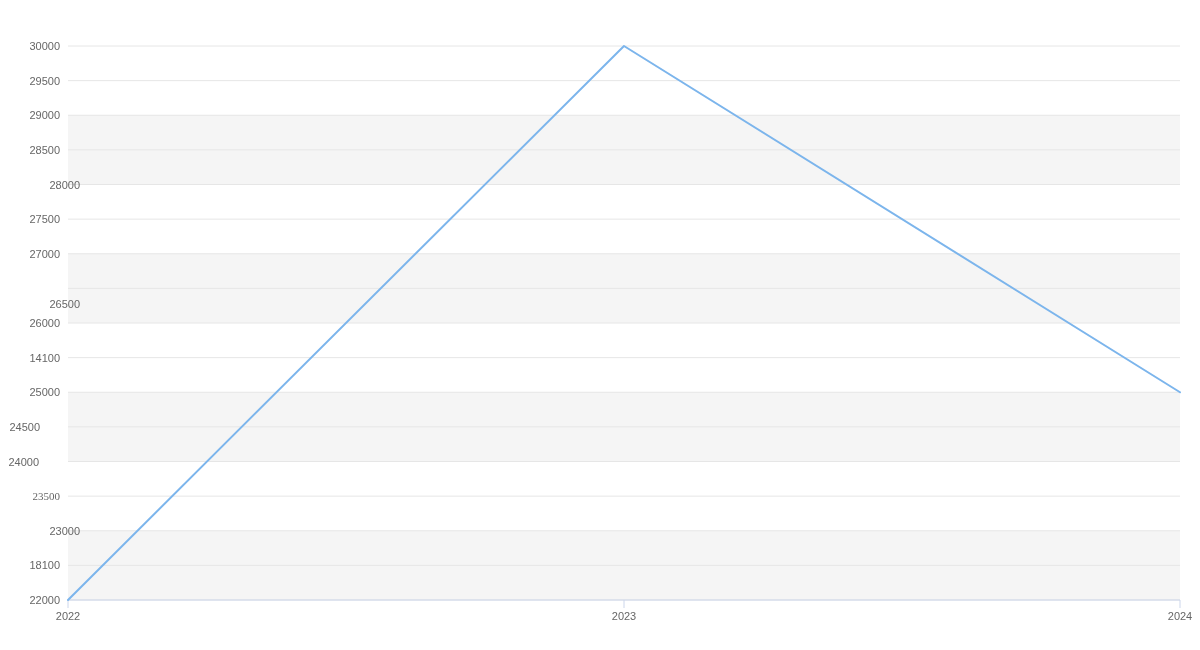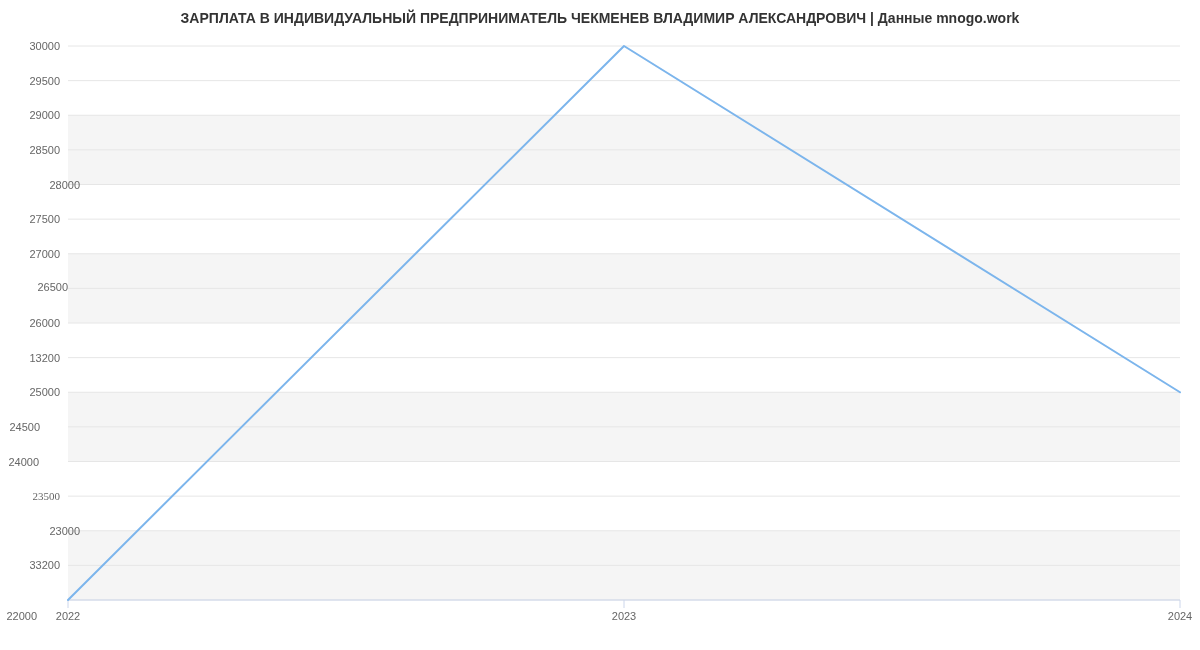--- a/index.html
+++ b/index.html
@@ -78,21 +78,20 @@
     transform: translateY(-50%);
   }
   .x-label {
     transform: translateX(-50%);
   }
 </style>
 </head>
 <body>
 
 <div class="chart-wrap">
-  <div class="chart-title">ЗАРПЛАТА В ИНДИВИДУАЛЬНЫЙ ПРЕДПРИНИМАТЕЛЬ ЧЕКМЕНЕВ ВЛАДИМИР АЛЕКСАНДРОВИЧ | Данные mnogo.work</div>
 
   <div class="plot-area">
     <svg id="chart-svg" viewBox="0 0 1112 554" preserveAspectRatio="none">
         <rect x="0" y="484.75" width="1112" height="69.25" class="band"></rect>
         <rect x="0" y="346.25" width="1112" height="69.25" class="band"></rect>
         <rect x="0" y="207.75" width="1112" height="69.25" class="band"></rect>
         <rect x="0" y="69.25" width="1112" height="69.25" class="band"></rect>
         <line x1="0" y1="554" x2="1112" y2="554" class="grid-line"></line>
         <line x1="0" y1="519.375" x2="1112" y2="519.375" class="grid-line"></line>
         <line x1="0" y1="484.75" x2="1112" y2="484.75" class="grid-line"></line>
@@ -110,30 +109,30 @@
         <line x1="0" y1="69.25" x2="1112" y2="69.25" class="grid-line"></line>
         <line x1="0" y1="34.625" x2="1112" y2="34.625" class="grid-line"></line>
         <line x1="0" y1="0" x2="1112" y2="0" class="grid-line"></line>
         <line x1="0" y1="554" x2="1112" y2="554" class="axis-line"></line>
         <line x1="0" y1="554" x2="0" y2="562" class="tick"></line>
         <line x1="556" y1="554" x2="556" y2="562" class="tick"></line>
         <line x1="1112" y1="554" x2="1112" y2="562" class="tick"></line>
         <path d="M0 554 L556 0 L1112 346.25 " class="data-line" stroke="#7cb5ec"></path>
       </svg>
   </div>
-<div class="y-label" style="left: 0px; width: 37px; top: 616px;">22000</div>
-    <div class="y-label" style="left: 0px; width: 60px; top: 565.375px;">33200</div>
+<div class="y-label" style="left: 0px; width: 60px; top: 600px;">22000</div>
+    <div class="y-label" style="left: 0px; width: 60px; top: 565.375px;">18100</div>
     <div class="y-label" style="left: 0px; width: 60px; top: 530.75px; padding-left: 20px;">23000</div>
     <div class="y-label" style="left: 0px; width: 60px; top: 496.125px; font-family: Liberation Serif, serif;">23500</div>
     <div class="y-label" style="left: 0px; width: 39px; top: 461.5px;">24000</div>
     <div class="y-label" style="left: 0px; width: 40px; top: 426.875px;">24500</div>
     <div class="y-label" style="left: 0px; width: 60px; top: 392.25px;">25000</div>
-    <div class="y-label" style="left: 0px; width: 60px; top: 357.625px;">13200</div>
+    <div class="y-label" style="left: 0px; width: 60px; top: 357.625px;">14100</div>
     <div class="y-label" style="left: 0px; width: 60px; top: 323px;">26000</div>
-    <div class="y-label" style="left: 0px; width: 68px; top: 287px;">26500</div>
+    <div class="y-label" style="left: 0px; width: 80px; top: 304px;">26500</div>
     <div class="y-label" style="left: 0px; width: 60px; top: 253.75px;">27000</div>
     <div class="y-label" style="left: 0px; width: 60px; top: 219.125px;">27500</div>
     <div class="y-label" style="left: 0px; width: 60px; top: 184.5px; padding-left: 20px;">28000</div>
     <div class="y-label" style="left: 0px; width: 60px; top: 149.875px;">28500</div>
     <div class="y-label" style="left: 0px; width: 60px; top: 115.25px;">29000</div>
     <div class="y-label" style="left: 0px; width: 60px; top: 80.625px;">29500</div>
     <div class="y-label" style="left: 0px; width: 60px; top: 46px;">30000</div>
     <div class="x-label" style="left: 68px; top: 610px;">2022</div>
     <div class="x-label" style="left: 624px; top: 610px;">2023</div>
     <div class="x-label" style="left: 1180px; top: 610px;">2024</div>

